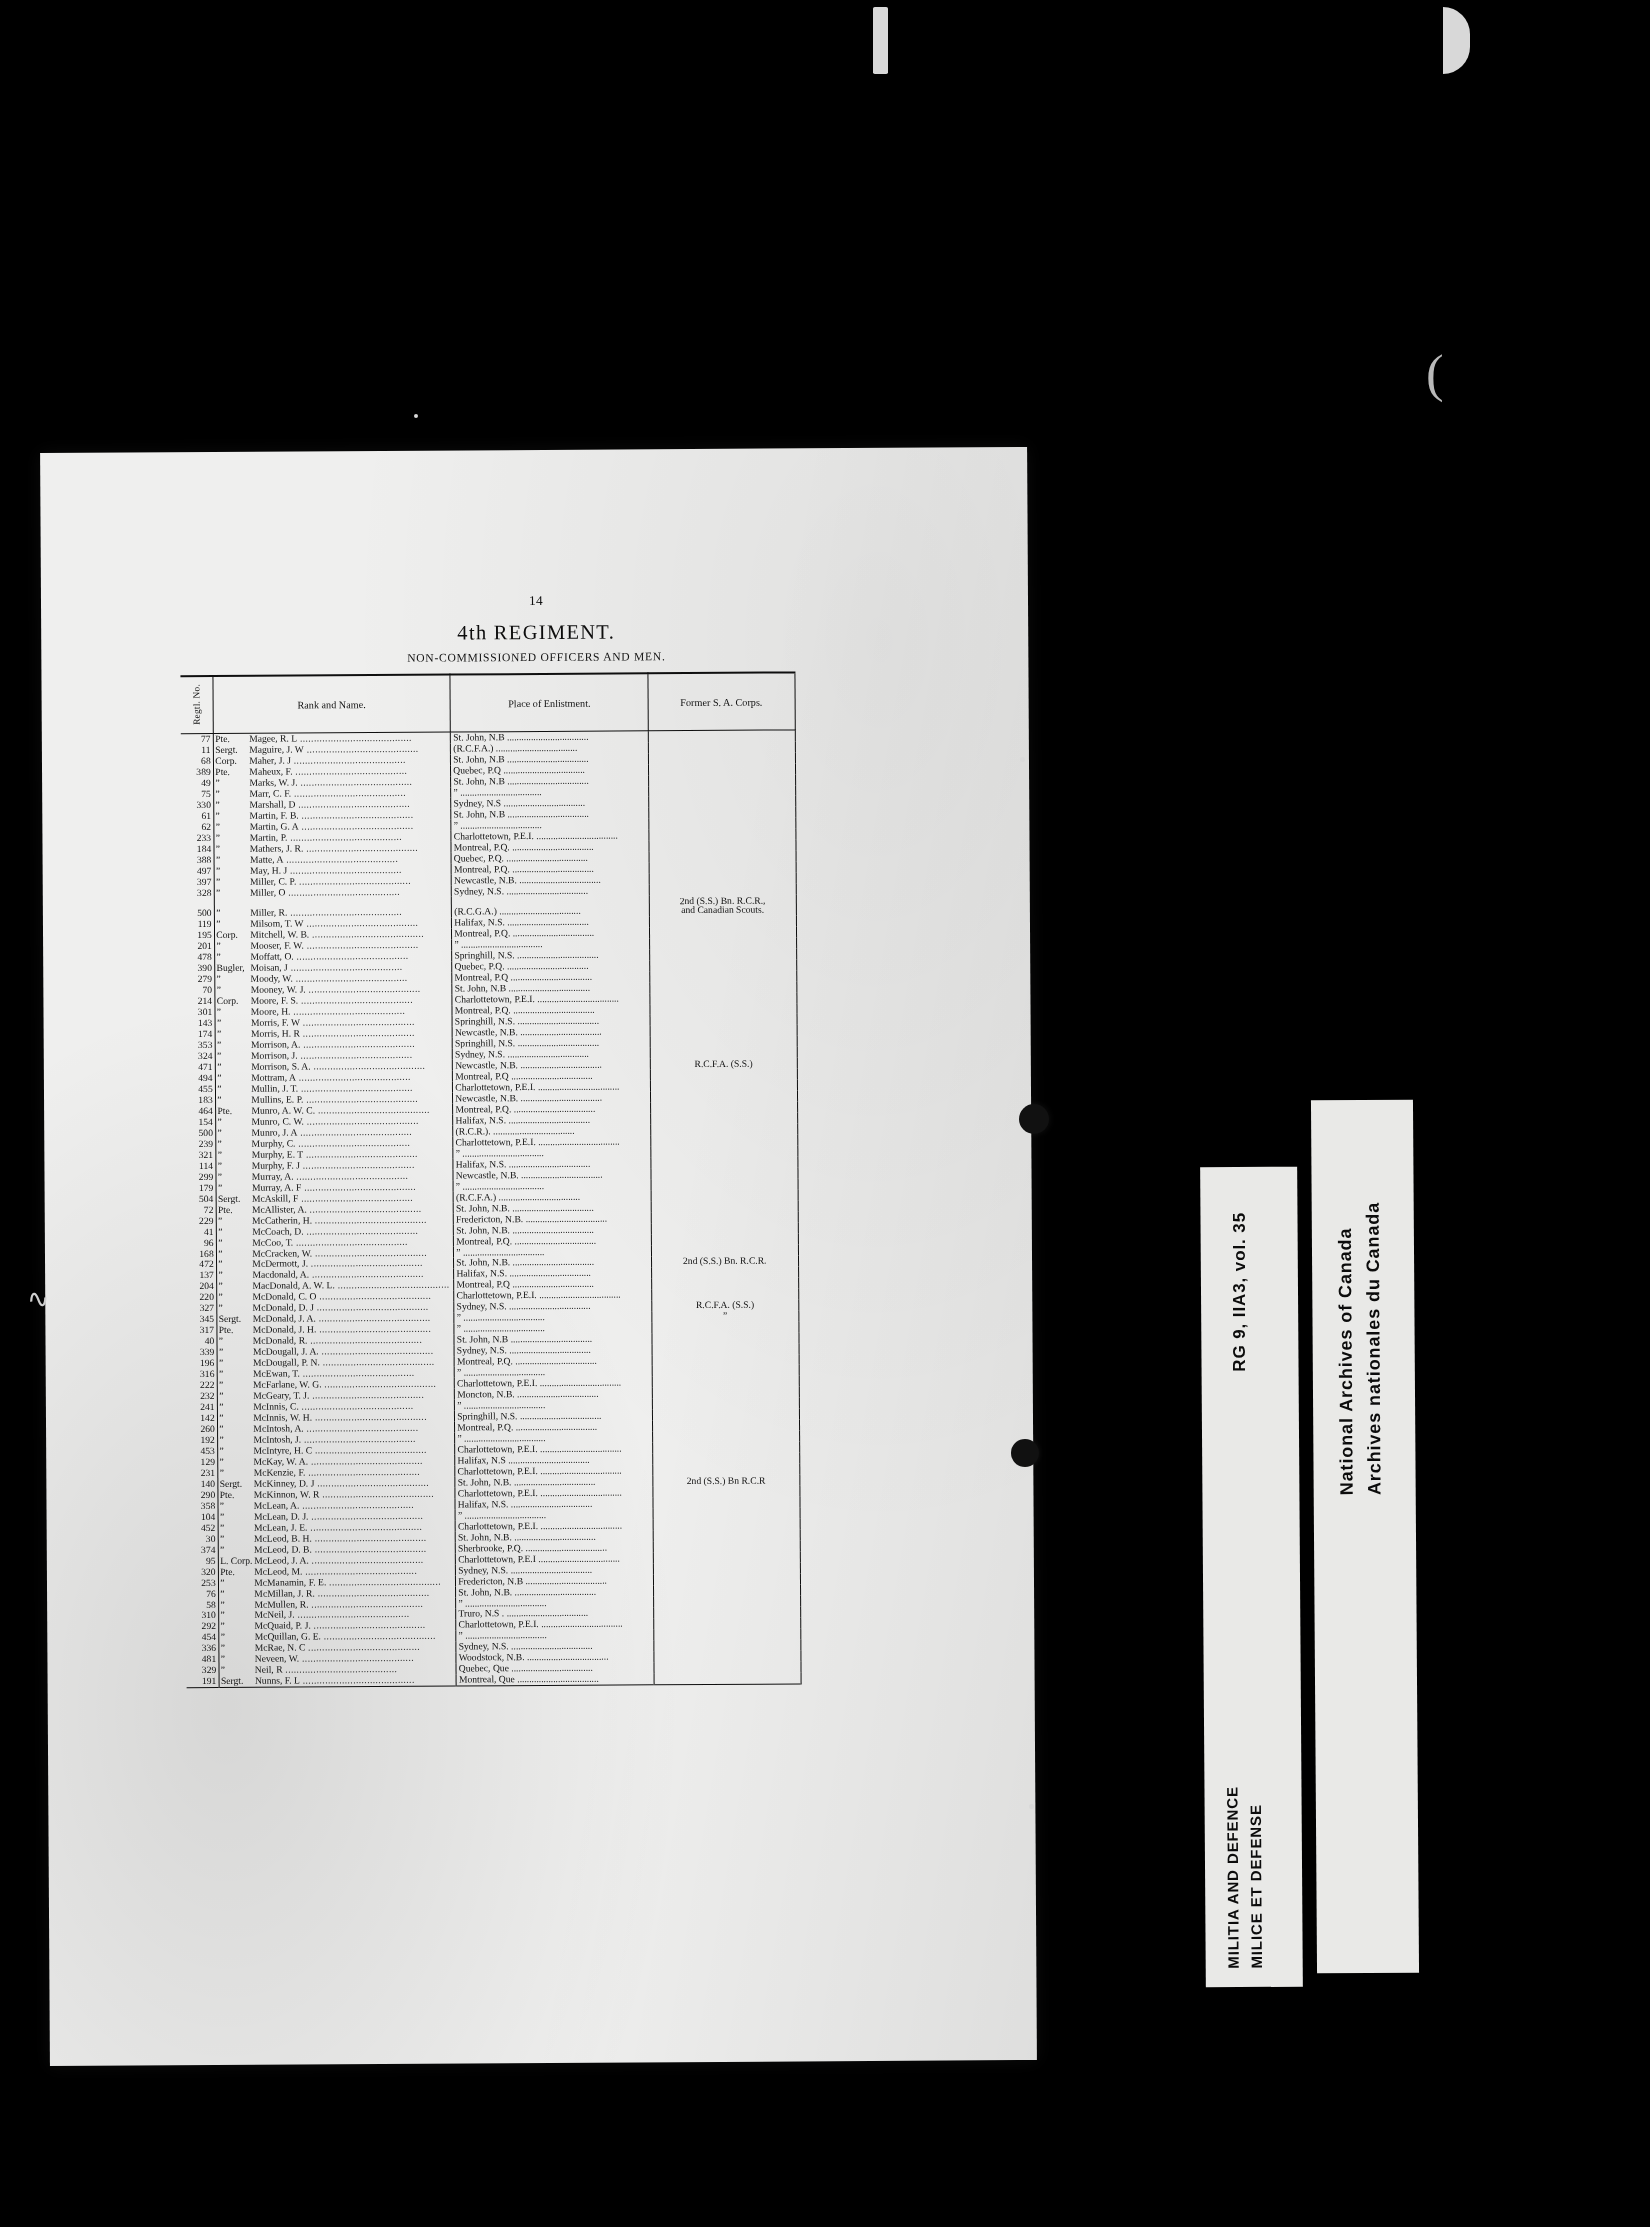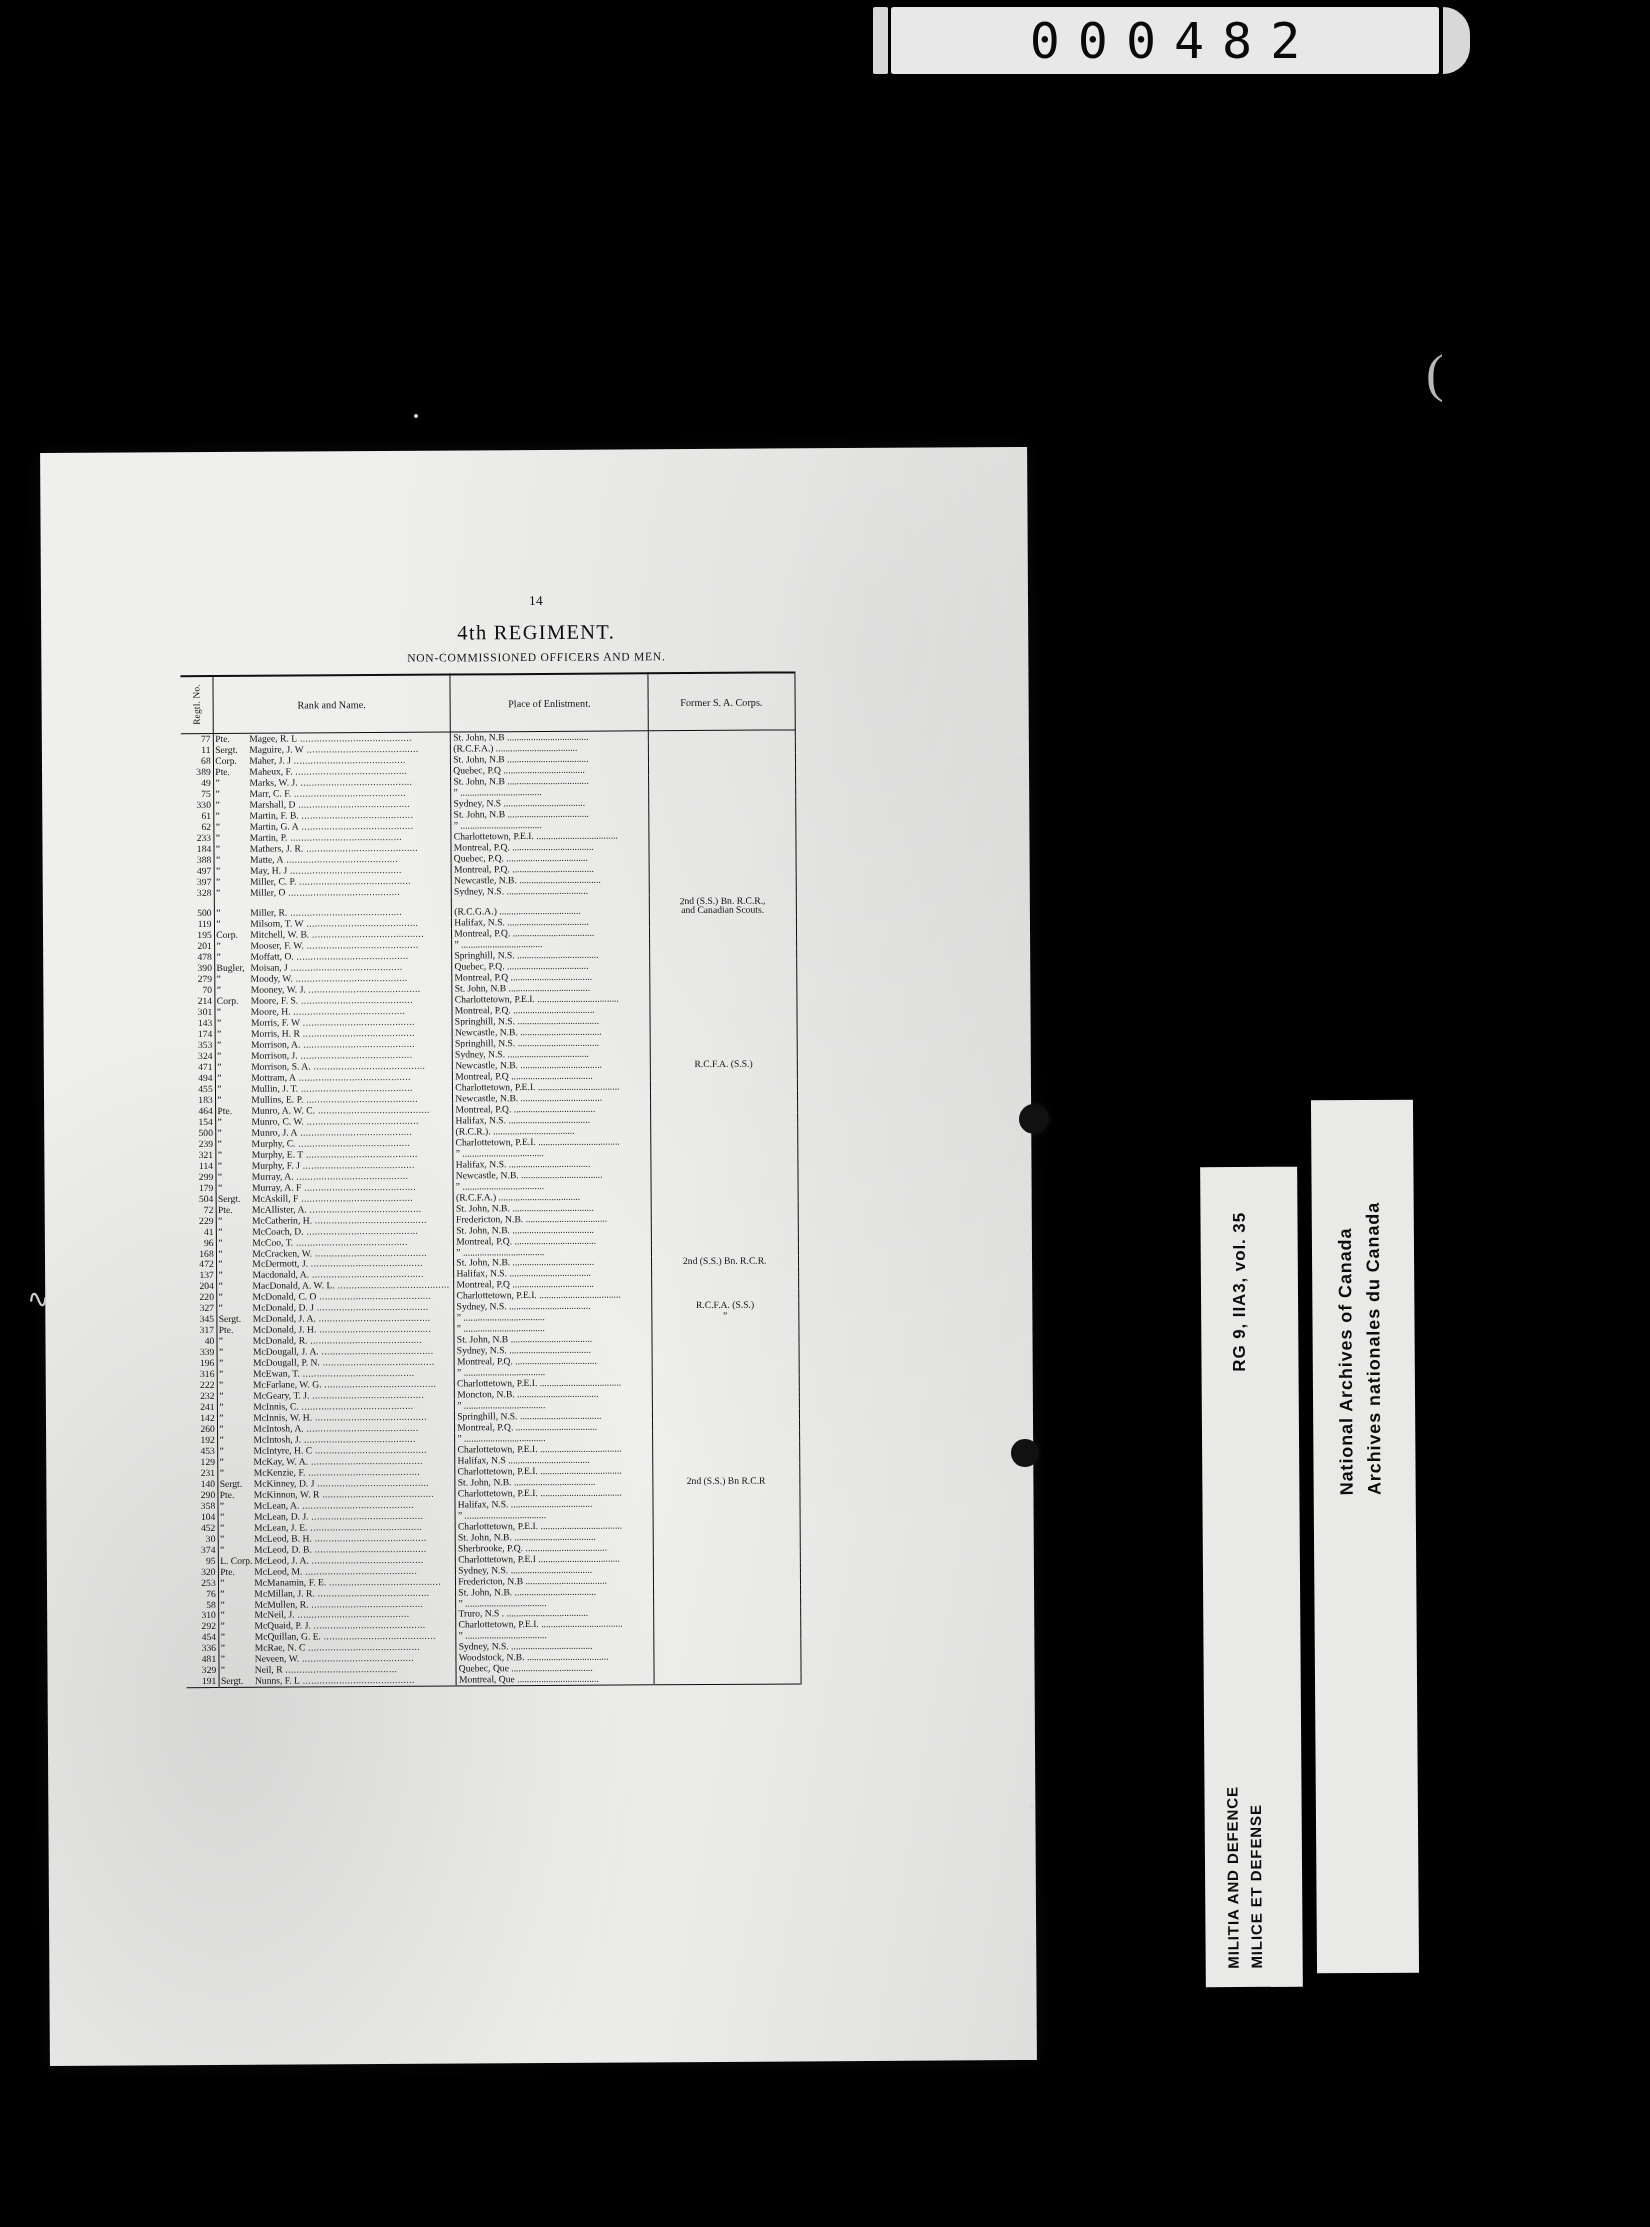--- a/index.html
+++ b/index.html
@@ -234,21 +234,20 @@
     font-family: "Liberation Serif", serif;
   }
   .scr-1 { left: 27px; top: 1283px; font-size: 27px; transform: rotate(-8deg); }
   .scr-3 { left: 1426px; top: 343px; font-size: 53px; color: #b9b9b9; }
 </style>
 </head>
 <body>
 
 <div class="film-strip">
   <div class="cap-left"></div>
-  <div class="digits">000482</div>
   <div class="cap-right"></div>
 </div>
 
 <div class="page">
   <div class="page-inner">
 
     <div class="folio">14</div>
     <div class="doc-title">4th REGIMENT.</div>
     <div class="doc-subtitle">NON-COMMISSIONED OFFICERS AND MEN.</div>
 

